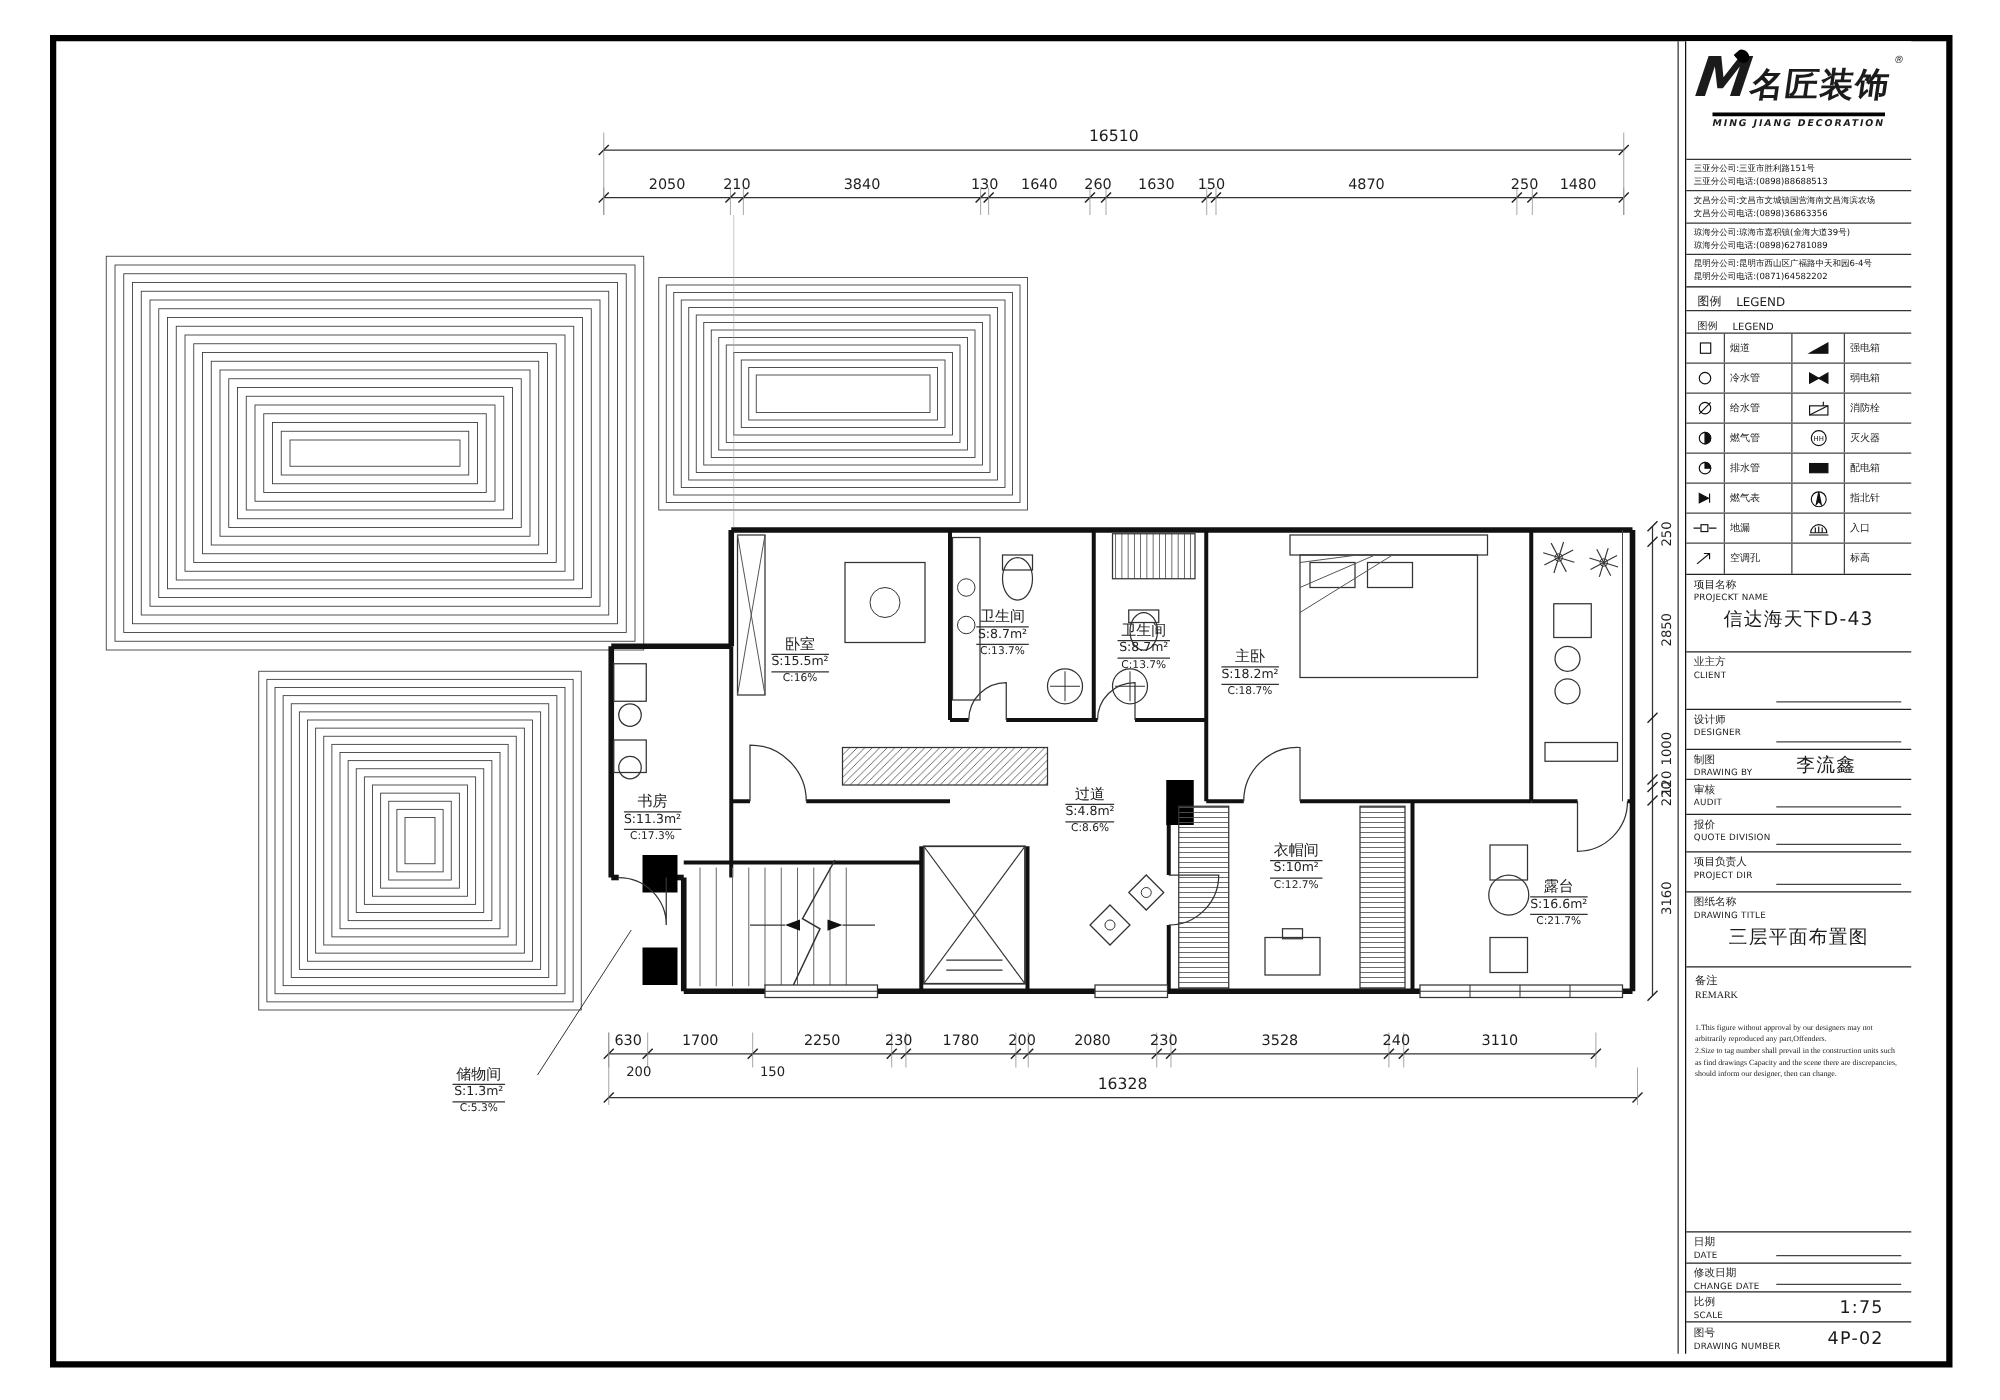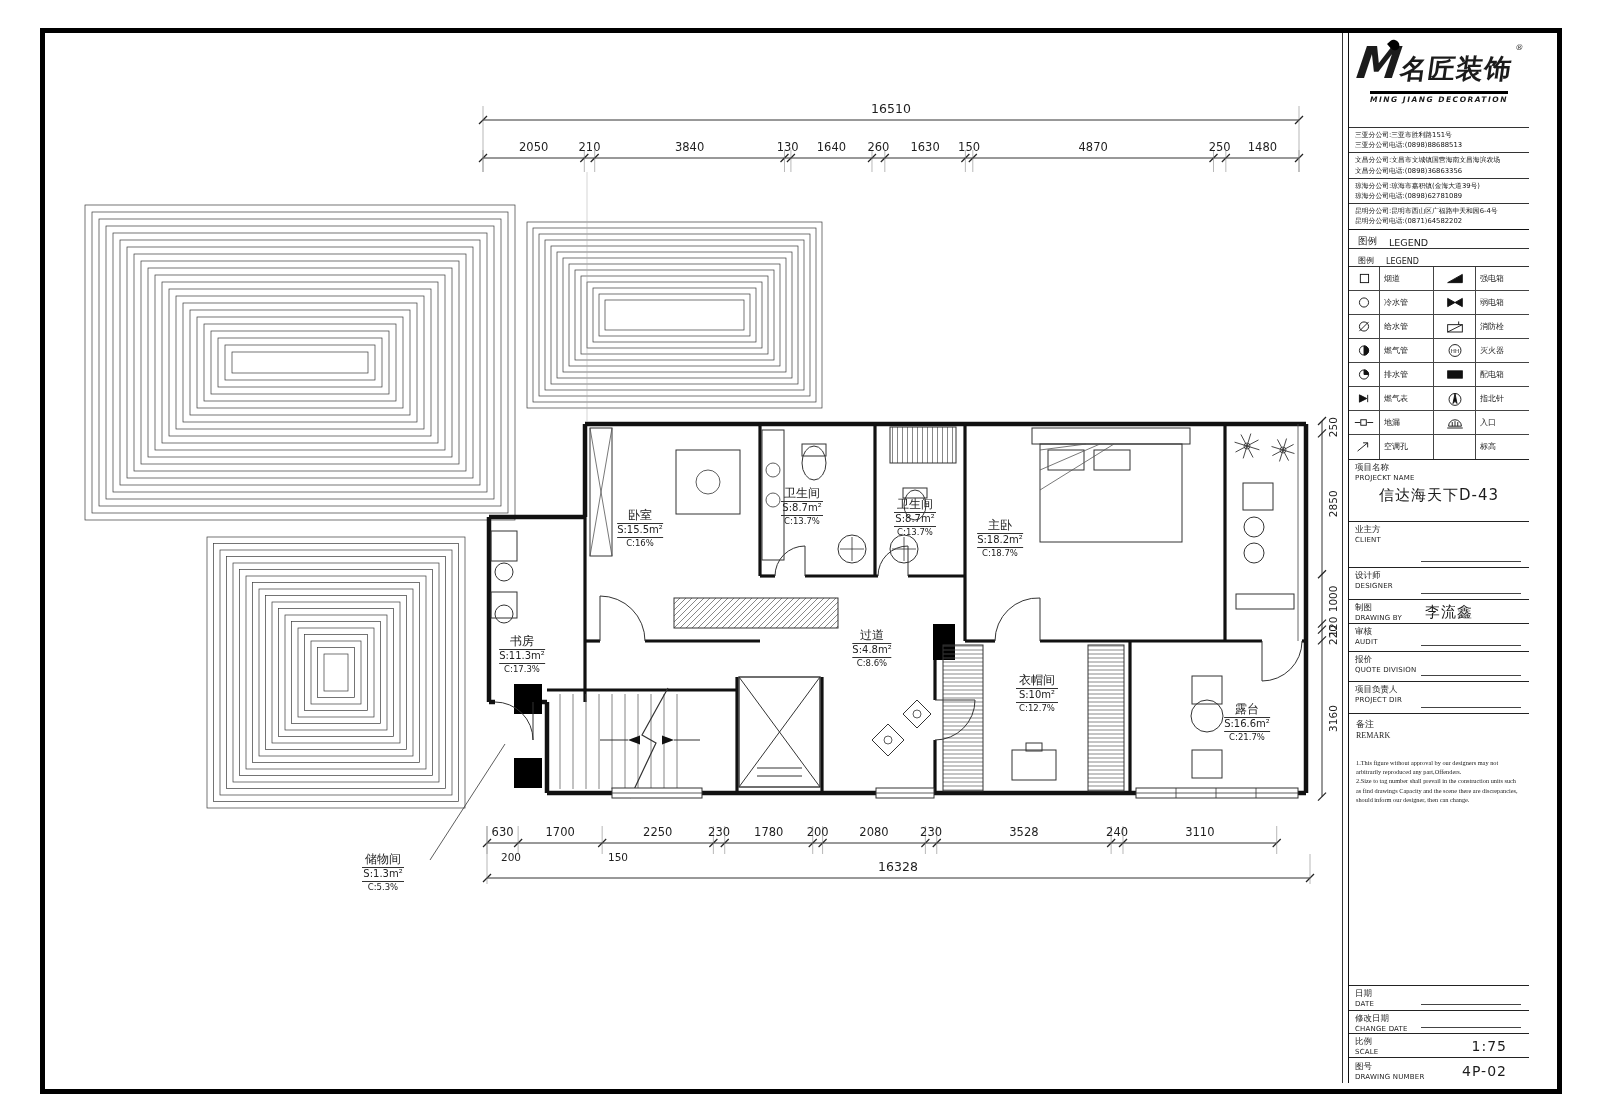--- a/index.html
+++ b/index.html
@@ -38,21 +38,21 @@
   .lg-row{flex:1;display:grid;grid-template-columns:30px 54px 42px 1fr;align-items:center;
           border-top:0.8px solid #444;font-size:8px;}
   .lg-row:first-child{border-top:none;}
   .lg-cell{height:100%;display:flex;align-items:center;padding-left:4px;}
   .lg-ic-cell{justify-content:center;padding-left:0;}
   .lg-cell+.lg-cell{border-left:0.8px solid #444;}
   .fld{border-top:1px solid #222;padding:2px 6px;position:relative;box-sizing:border-box;}
   .fld .cn{font-size:8.5px;}
   .fld .en{font-size:7px;letter-spacing:0.2px;}
   .val-center{text-align:center;font-size:15px;margin-top:4px;letter-spacing:1px;}
-  .val-inline{position:absolute;left:76px;top:3px;font-size:15px;letter-spacing:1px;}
+  .val-inline{position:absolute;left:88px;top:3px;font-size:15px;letter-spacing:1px;}
   .flex-row{display:flex;justify-content:space-between;align-items:center;}
   .val-right{font-size:14px;padding-right:16px;letter-spacing:1px;}
   .sig{position:absolute;left:72px;right:8px;bottom:5px;border-bottom:0.8px solid #444;}
   .rm{flex:1;border-top:1px solid #222;padding:4px 7px;overflow:hidden;font-family:Liberation Serif, serif;}
   .rm-t-cn{font-size:9px;}
   .rm-t-en{font-size:8px;margin-bottom:18px;}
   .rm-note-cn{font-size:7px;line-height:1.55;}
   .rm-note-en{font-size:6.3px;line-height:1.5;margin-top:6px;color:#222;}
 </style>
 </head>
@@ -602,20 +602,25 @@
     <div class="fld" style="height:30px">
       <div class="cn">报价</div>
       <div class="en">QUOTE DIVISION</div>
       <div class="sig"></div>
     </div>
     <div class="fld" style="height:32px">
       <div class="cn">项目负责人</div>
       <div class="en">PROJECT DIR</div>
       <div class="sig"></div>
     </div>
+    <div class="fld" style="height:60px">
+      <div class="cn">图纸名称</div>
+      <div class="en">DRAWING TITLE</div>
+      <div class="val-center">三层平面布置图</div>
+    </div>
     <div class="rm">
       <div class="rm-t-cn">备注</div>
       <div class="rm-t-en">REMARK</div>
       <div id="remark-en-notes" class="rm-note-en">
           <div>1.This figure without approval by our designers may not arbitrarily reproduced any part,Offenders.</div>
           <div>2.Size to tag number shall prevail in the construction units such as find drawings Capacity and the scene there are discrepancies, should inform our designer, then can change.</div>
         </div>
     </div>
     <div class="fld" style="height:25px">
       <div class="cn">日期</div>

